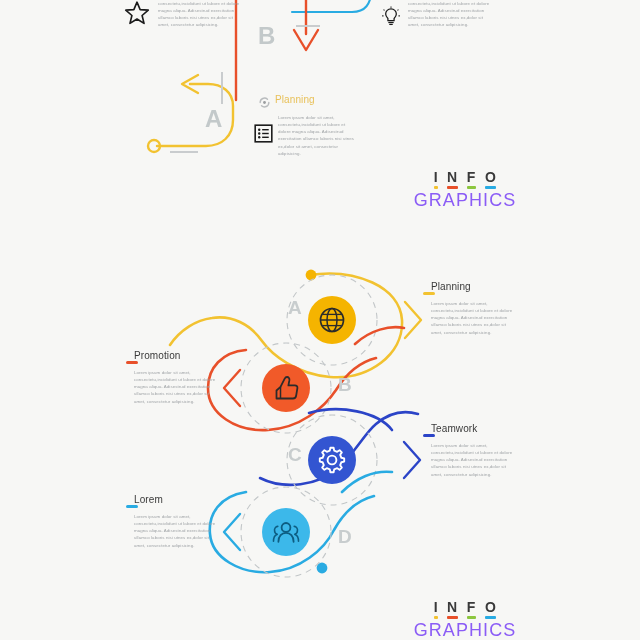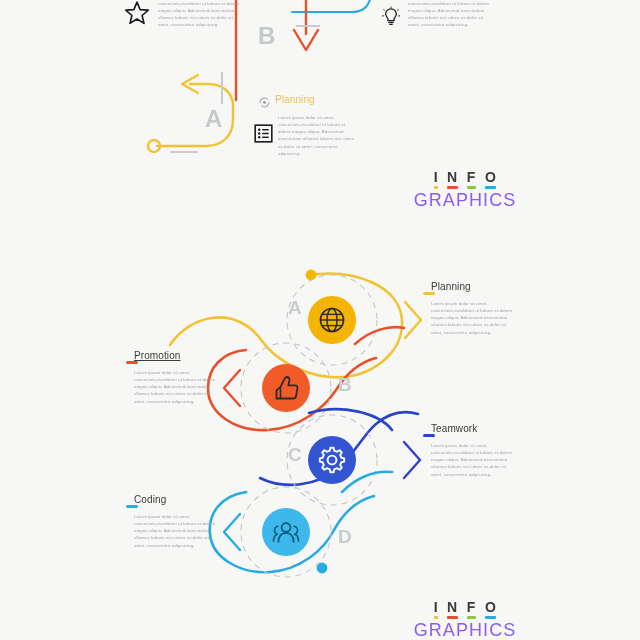--- a/index.html
+++ b/index.html
@@ -242,37 +242,37 @@
     <div style="position:relative;">
       <span class="pill" style="left:0px; top:11px; width:12px; height:2.6px; background:#f2c230;"></span>
       <div class="sec-title" style="left:8px; top:0px; color:#3a3a3a;">Planning</div>
       <div class="txt-block" style="left:8px; top:19px; width:86px;">Lorem ipsum dolor sit amet, consectetu,incididunt ut labore et dolore magna aliqua. Adisestrud exercitation ullamco laboris nisi utnes ex,dolor sit amet, consectetur adipisicing.</div>
     </div>
   </div>
 
   <div style="position:absolute; left:126px; top:350px;">
     <div style="position:relative;">
       <span class="pill" style="left:0px; top:11px; width:12px; height:2.6px; background:#e8502a;"></span>
-      <div class="sec-title" style="left:8px; top:0px; color:#3a3a3a;text-decoration:underline;">Promotion</div>
+      <div class="sec-title" style="left:8px; top:0px; color:#3a3a3a;">Promotion</div>
       <div class="txt-block" style="left:8px; top:19px; width:86px;">Lorem ipsum dolor sit amet, consectetu,incididunt ut labore et dolore magna aliqua. Adisestrud exercitation ullamco laboris nisi utnes ex,dolor sit amet, consectetur adipisicing.</div>
     </div>
   </div>
 
   <div style="position:absolute; left:423px; top:423px;">
     <div style="position:relative;">
       <span class="pill" style="left:0px; top:11px; width:12px; height:2.6px; background:#2b44c7;"></span>
       <div class="sec-title" style="left:8px; top:0px; color:#3a3a3a;text-align:right;">Teamwork</div>
       <div class="txt-block" style="left:8px; top:19px; width:86px;">Lorem ipsum dolor sit amet, consectetu,incididunt ut labore et dolore magna aliqua. Adisestrud exercitation ullamco laboris nisi utnes ex,dolor sit amet, consectetur adipisicing.</div>
     </div>
   </div>
 
   <div style="position:absolute; left:126px; top:494px;">
     <div style="position:relative;">
       <span class="pill" style="left:0px; top:11px; width:12px; height:2.6px; background:#29abe2;"></span>
-      <div class="sec-title" style="left:8px; top:0px; color:#3a3a3a;">Coding</div>
+      <div class="sec-title" style="left:8px; top:0px; color:#3a3a3a;">Lorem</div>
       <div class="txt-block" style="left:8px; top:19px; width:86px;">Lorem ipsum dolor sit amet, consectetu,incididunt ut labore et dolore magna aliqua. Adisestrud exercitation ullamco laboris nisi utnes ex,dolor sit amet, consectetur adipisicing.</div>
     </div>
   </div>
 
   <div class="logo" style="left:405px; top:600px;">
     <div class="logo-row">
       <span class="logo-letter">
         <span class="ch">I</span>
         <span class="bar" style="background:#f2c230"></span>
       </span>

